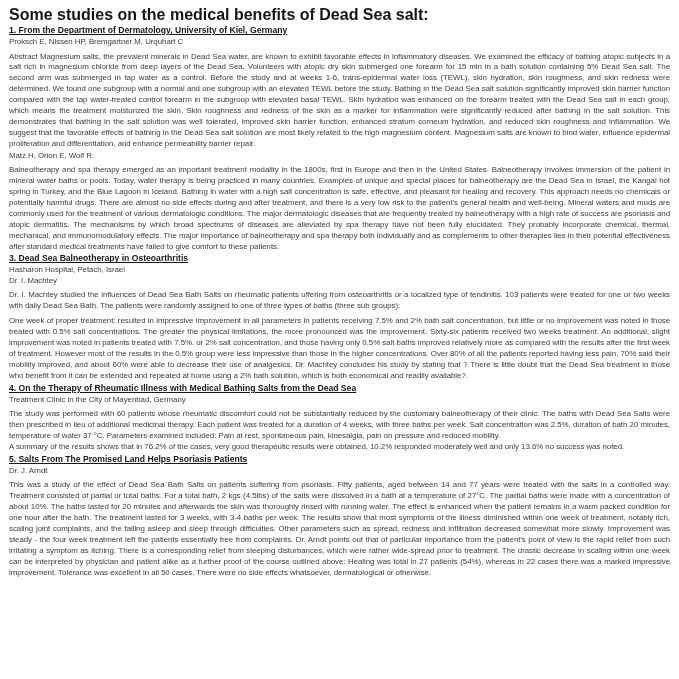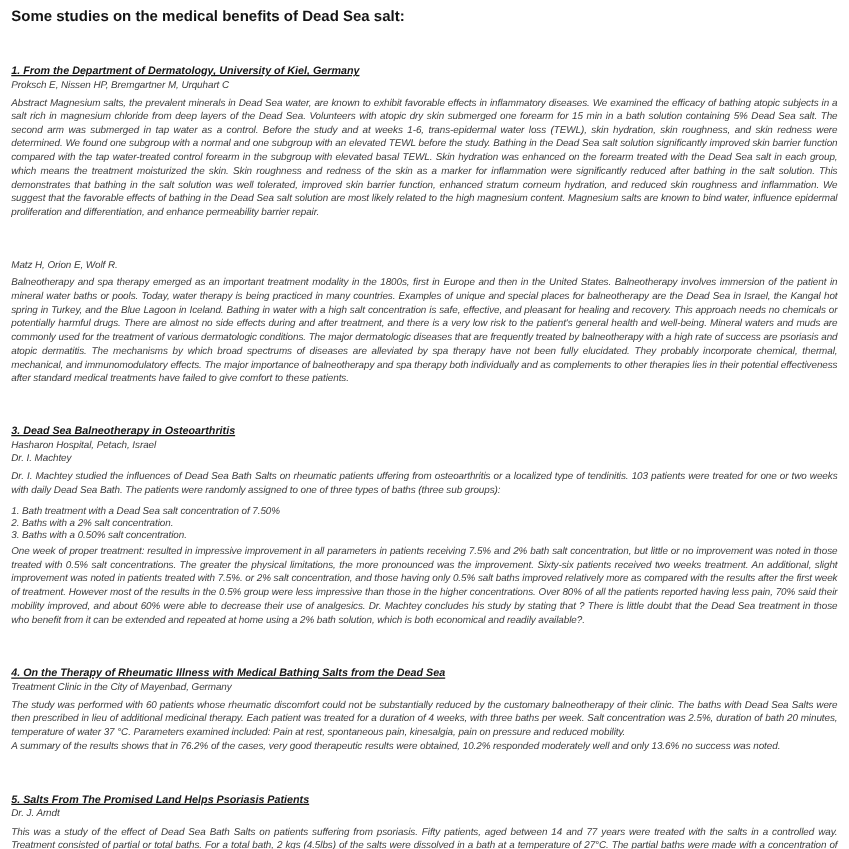--- a/index.html
+++ b/index.html
@@ -12,29 +12,28 @@
   }
   .page {
     box-sizing: border-box;
     width: 679px;
     height: 679px;
     padding: 4px 9px 6px 9px;
     font-family: "Liberation Sans", sans-serif;
     color: #3c3c3c;
   }
   .doc-title {
-    font-size: 12px;
+    font-size: 16px;
     font-weight: bold;
     color: #141414;
     margin: 2px 0 0 0;
     letter-spacing: 0;
   }
   .study {
-    margin-top: 31px;
-    font-style: italic;
+    margin-top: 1px;
   }
   .study-heading {
     font-size: 8.6px;
     font-weight: bold;
     text-decoration: underline;
     color: #161616;
     margin: 0 0 2px 0;
     letter-spacing: 0;
   }
   .meta-line {
@@ -81,25 +80,20 @@
   <section class="study">
     <p class="meta-line">Matz H, Orion E, Wolf R.</p>
     <p class="body-para">Balneotherapy and spa therapy emerged as an important treatment modality in the 1800s, first in Europe and then in the United States. Balneotherapy involves immersion of the patient in mineral water baths or pools. Today, water therapy is being practiced in many countries. Examples of unique and special places for balneotherapy are the Dead Sea in Israel, the Kangal hot spring in Turkey, and the Blue Lagoon in Iceland. Bathing in water with a high salt concentration is safe, effective, and pleasant for healing and recovery. This approach needs no chemicals or potentially harmful drugs. There are almost no side effects during and after treatment, and there is a very low risk to the patient's general health and well-being. Mineral waters and muds are commonly used for the treatment of various dermatologic conditions. The major dermatologic diseases that are frequently treated by balneotherapy with a high rate of success are psoriasis and atopic dermatitis. The mechanisms by which broad spectrums of diseases are alleviated by spa therapy have not been fully elucidated. They probably incorporate chemical, thermal, mechanical, and immunomodulatory effects. The major importance of balneotherapy and spa therapy both individually and as complements to other therapies lies in their potential effectiveness after standard medical treatments have failed to give comfort to these patients.</p>
   </section>
 
   <section class="study">
     <h2 class="study-heading">3. Dead Sea Balneotherapy in Osteoarthritis</h2>
     <p class="meta-line">Hasharon Hospital, Petach, Israel</p>
     <p class="meta-line">Dr. I. Machtey</p>
     <p class="body-para">Dr. I. Machtey studied the influences of Dead Sea Bath Salts on rheumatic patients uffering from osteoarthritis or a localized type of tendinitis. 103 patients were treated for one or two weeks with daily Dead Sea Bath. The patients were randomly assigned to one of three types of baths (three sub groups):</p>
-    <ul class="bath-list">
-      <li>1. Bath treatment with a Dead Sea salt concentration of 7.50%</li>
-      <li>2. Baths with a 2% salt concentration.</li>
-      <li>3. Baths with a 0.50% salt concentration.</li>
-    </ul>
     <p class="body-para">One week of proper treatment: resulted in impressive improvement in all parameters in patients receiving 7.5% and 2% bath salt concentration, but little or no improvement was noted in those treated with 0.5% salt concentrations. The greater the physical limitations, the more pronounced was the improvement. Sixty-six patients received two weeks treatment. An additional, slight improvement was noted in patients treated with 7.5%. or 2% salt concentration, and those having only 0.5% salt baths improved relatively more as compared with the results after the first week of treatment. However most of the results in the 0.5% group were less impressive than those in the higher concentrations. Over 80% of all the patients reported having less pain, 70% said their mobility improved, and about 60% were able to decrease their use of analgesics. Dr. Machtey concludes his study by stating that ? There is little doubt that the Dead Sea treatment in those who benefit from it can be extended and repeated at home using a 2% bath solution, which is both economical and readily available?.</p>
   </section>
 
   <section class="study">
     <h2 class="study-heading">4. On the Therapy of Rheumatic Illness with Medical Bathing Salts from the Dead Sea</h2>
     <p class="meta-line">Treatment Clinic in the City of Mayenbad, Germany</p>
     <p class="body-para">The study was performed with 60 patients whose rheumatic discomfort could not be substantially reduced by the customary balneotherapy of their clinic. The baths with Dead Sea Salts were then prescribed in lieu of additional medicinal therapy. Each patient was treated for a duration of 4 weeks, with three baths per week. Salt concentration was 2.5%, duration of bath 20 minutes, temperature of water 37 °C. Parameters examined included: Pain at rest, spontaneous pain, kinesalgia, pain on pressure and reduced mobility.</p>
     <p class="body-para tight">A summary of the results shows that in 76.2% of the cases, very good therapeutic results were obtained, 10.2% responded moderately well and only 13.6% no success was noted.</p>
   </section>
 

